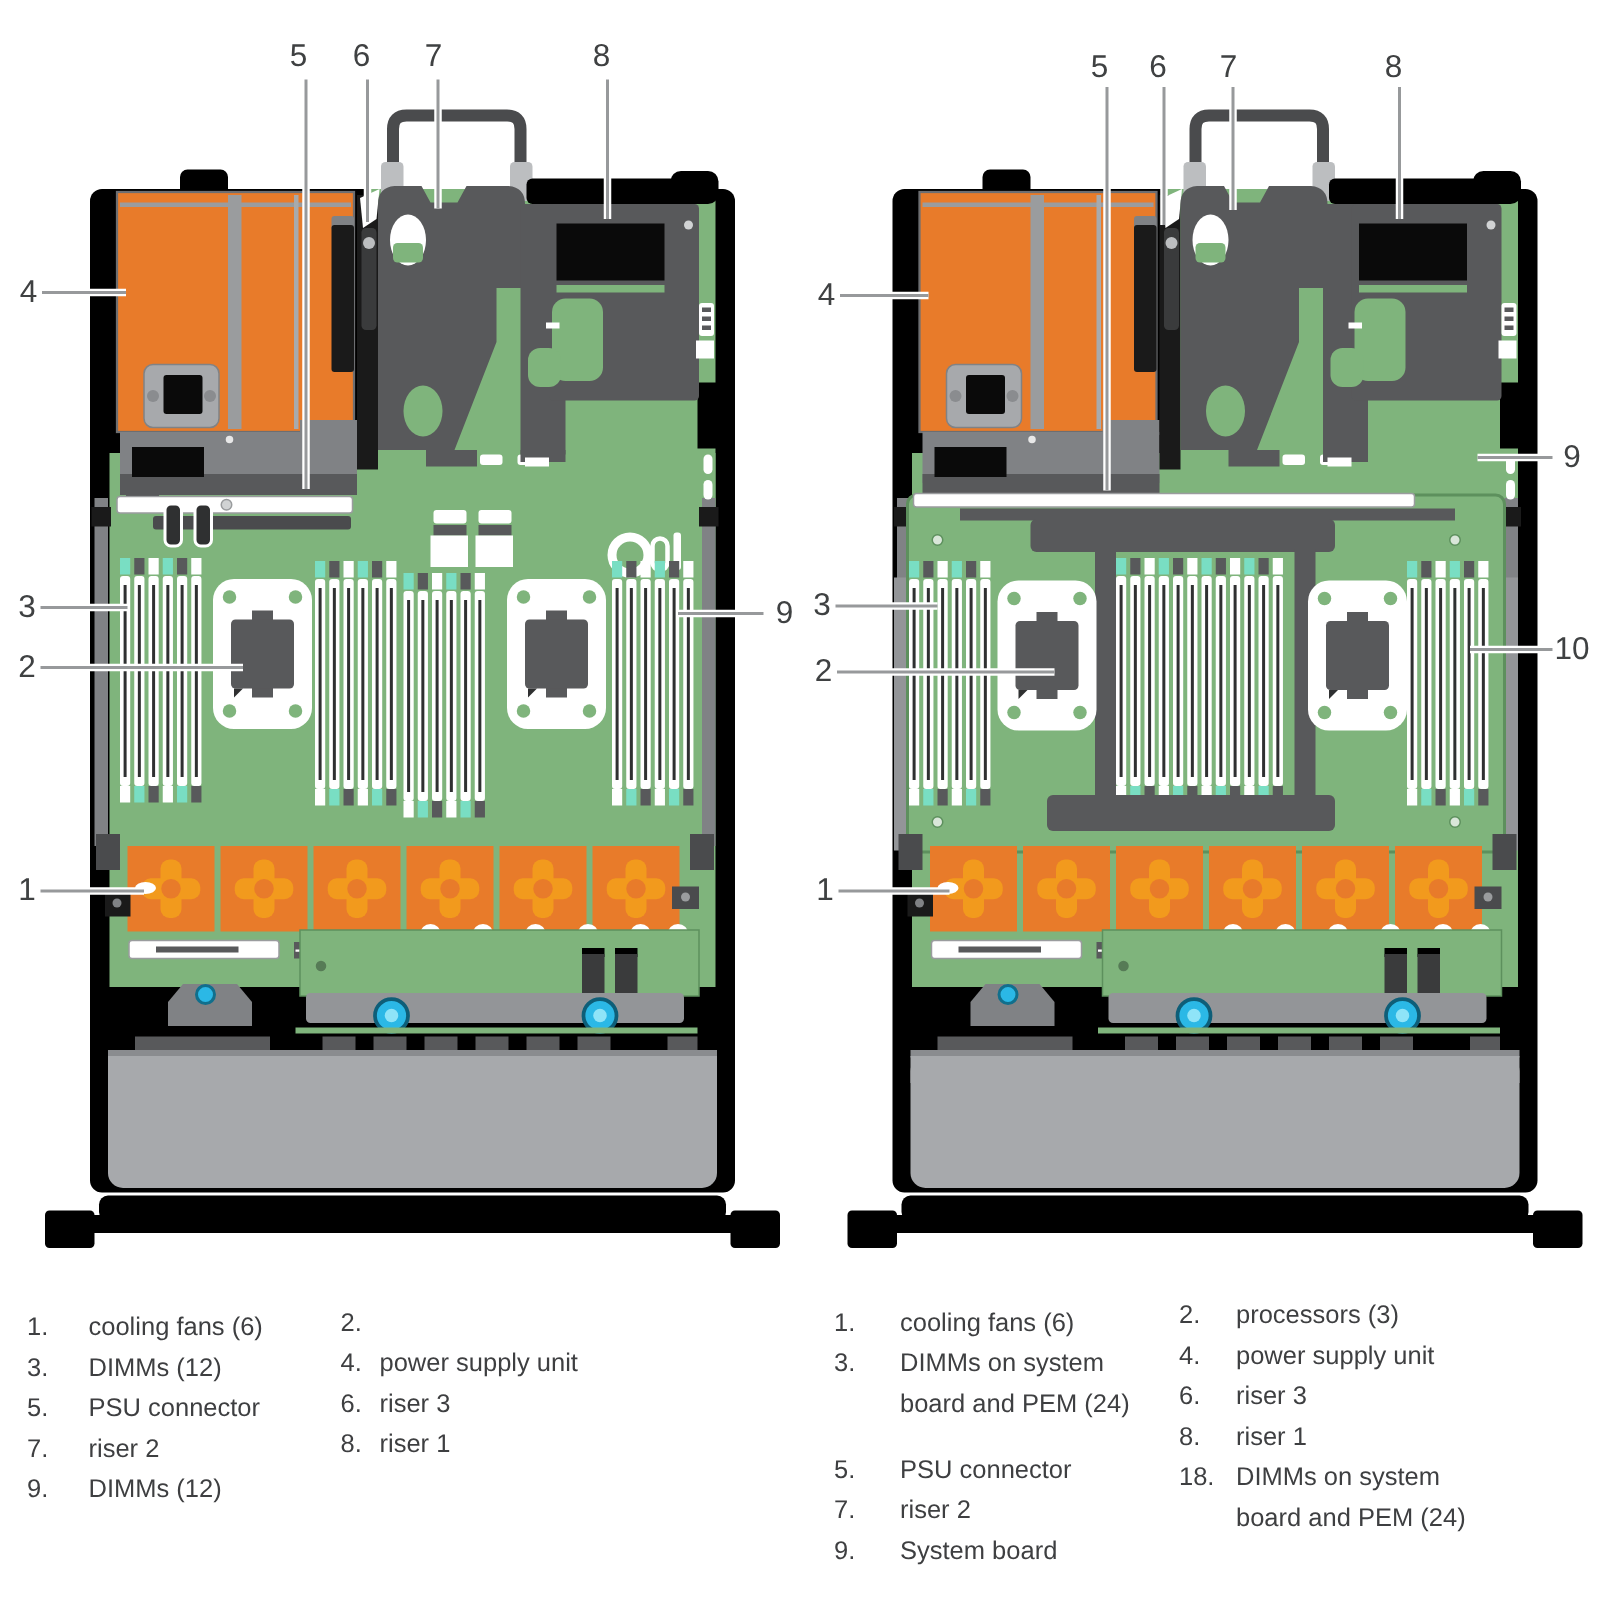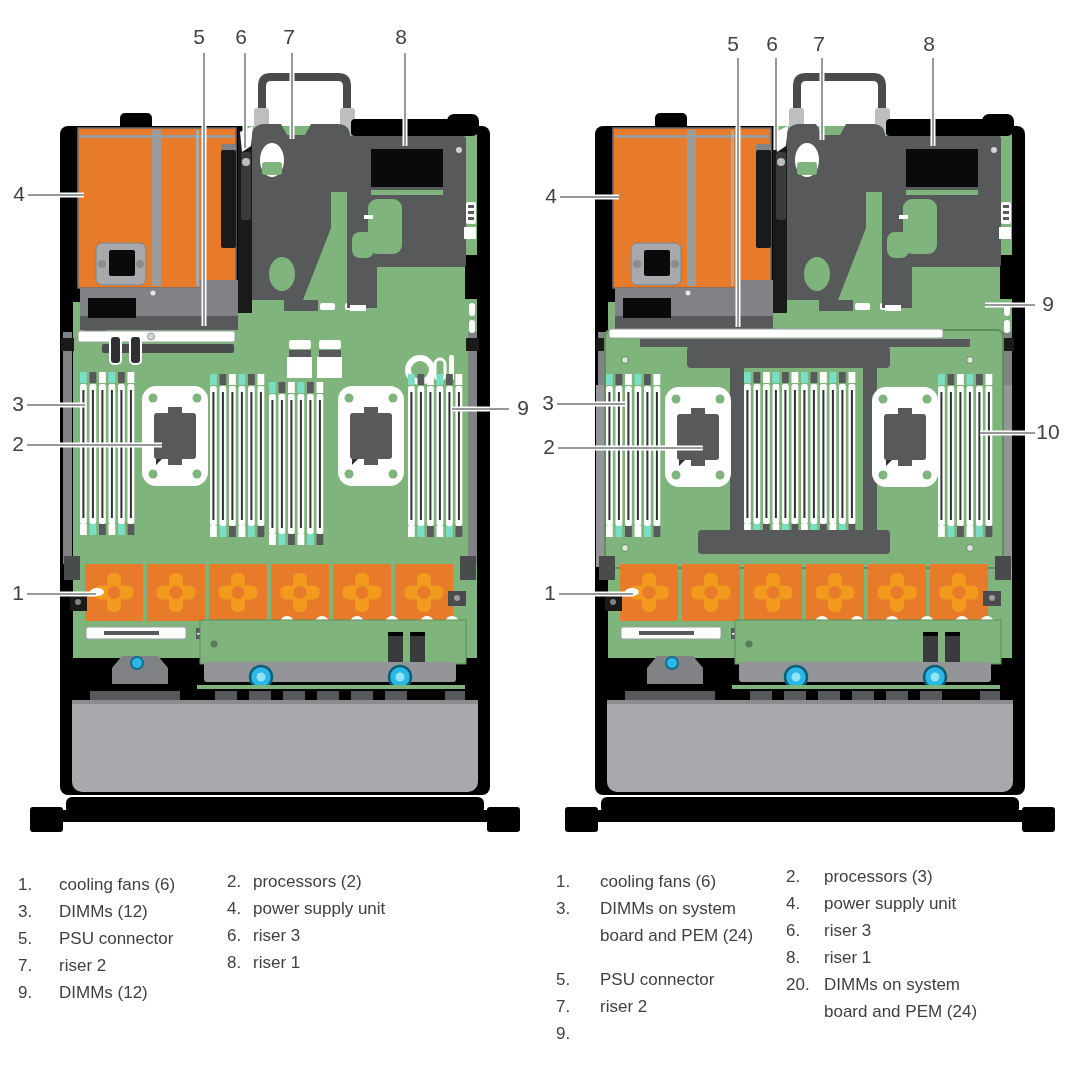--- a/index.html
+++ b/index.html
@@ -355,21 +355,20 @@
         <span class="llabel">riser 2</span>
       </div>
   <div class="lrow">
         <span class="lnum">9.</span>
         <span class="llabel">DIMMs (12)</span>
       </div>
 </div>
 <div class="lcol" id="l-left-b">
   <div class="lrow">
         <span class="lnum">2.</span>
-        <span class="llabel">processors (2)</span>
       </div>
   <div class="lrow">
         <span class="lnum">4.</span>
         <span class="llabel">power supply unit</span>
       </div>
   <div class="lrow">
         <span class="lnum">6.</span>
         <span class="llabel">riser 3</span>
       </div>
   <div class="lrow">
@@ -389,38 +388,39 @@
   <div class="lrow gap">
         <span class="lnum">5.</span>
         <span class="llabel">PSU connector</span>
       </div>
   <div class="lrow">
         <span class="lnum">7.</span>
         <span class="llabel">riser 2</span>
       </div>
   <div class="lrow">
         <span class="lnum">9.</span>
+        <span class="llabel">System board</span>
       </div>
 </div>
 <div class="lcol" id="l-right-b">
   <div class="lrow">
         <span class="lnum">2.</span>
         <span class="llabel">processors (3)</span>
       </div>
   <div class="lrow">
         <span class="lnum">4.</span>
         <span class="llabel">power supply unit</span>
       </div>
   <div class="lrow">
         <span class="lnum">6.</span>
         <span class="llabel">riser 3</span>
       </div>
   <div class="lrow">
         <span class="lnum">8.</span>
         <span class="llabel">riser 1</span>
       </div>
   <div class="lrow">
-        <span class="lnum">20.</span>
+        <span class="lnum">18.</span>
         <span class="llabel">DIMMs on system board and PEM (24)</span>
       </div>
 </div>
 
 </div>
 
 </body></html>

